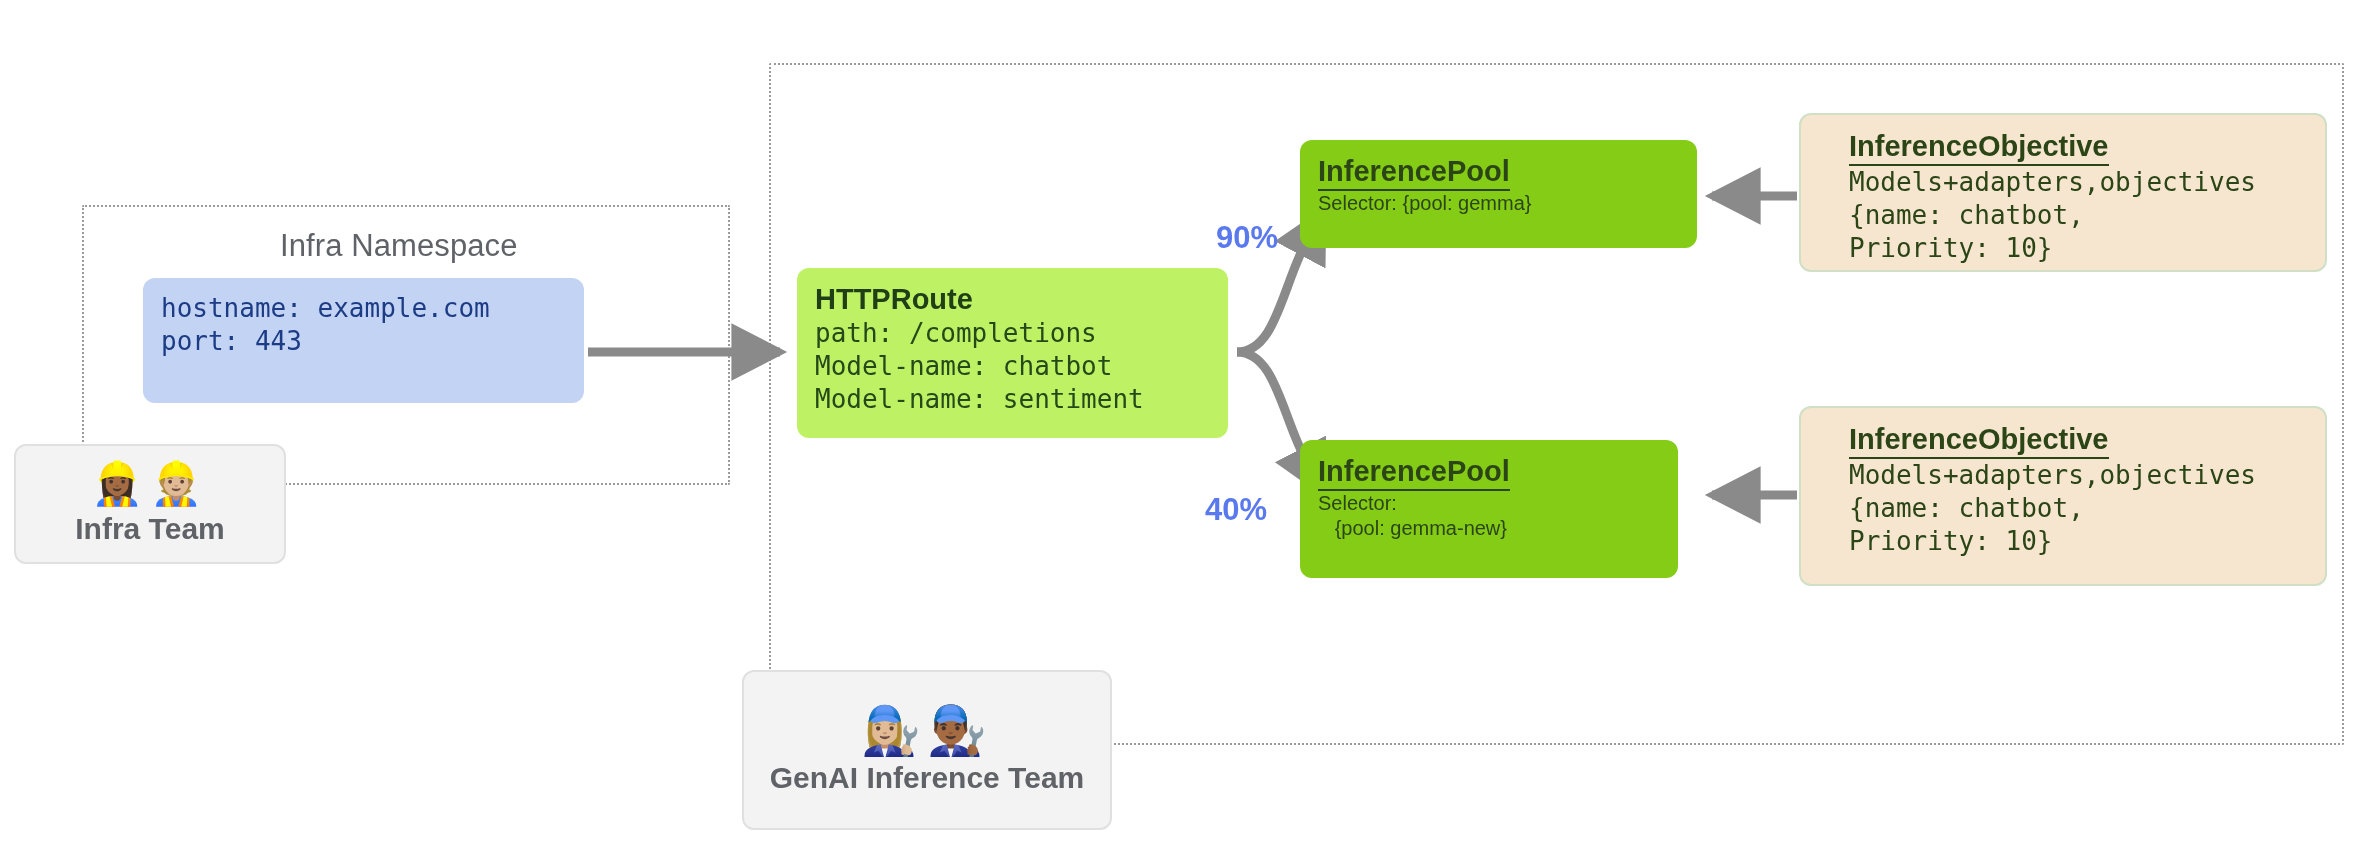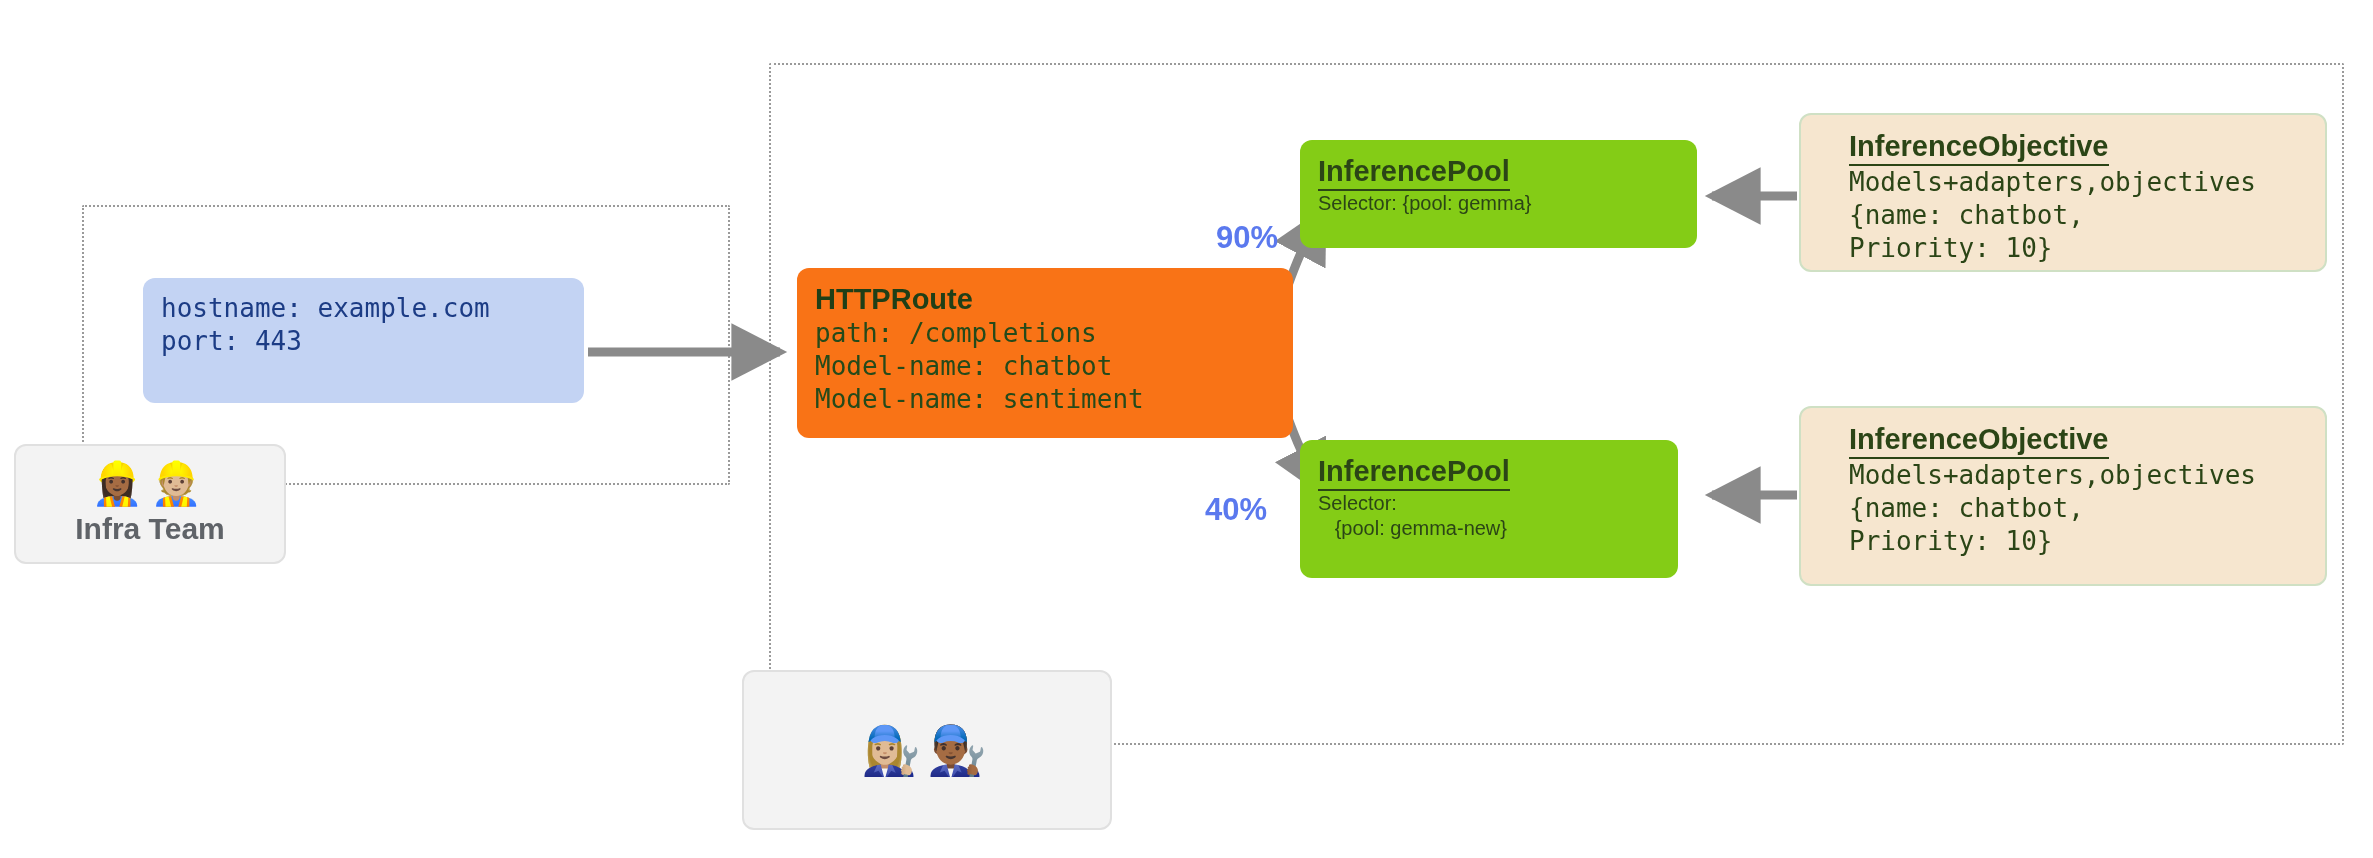--- a/index.html
+++ b/index.html
@@ -65,22 +65,22 @@
   #gateway {
     left: 143px; top: 278px; width: 441px; height: 125px;
     background: #c3d3f3;
     color: #18377f;
   }
   #gateway .title { color: #18377f; }
   #gateway .body  { color: #1c3c85; }
 
   
   #httproute {
-    left: 797px; top: 268px; width: 496px; height: 170px;
-    background: #f97316;
+    left: 797px; top: 268px; width: 431px; height: 170px;
+    background: #bef264;
     color: #1c3d15;
   }
   #httproute .title { color: #203f17; }
   #httproute .body  { color: #254a1a; }
 
   
   .pool {
     background: #84cc16;
     color: #2b4516;
   }
@@ -163,20 +163,21 @@
   }
 </style>
 </head>
 <body>
 
 <div id="canvas">
 
   <div class="ns-box" id="infra-ns"></div>
   <div class="ns-box" id="genai-ns"></div>
 
+  <div class="ns-title" id="infra-ns-title">Infra Namespace</div>
 
   <svg class="edges" viewBox="0 0 2373 858">
     <defs>
       <marker id="arrowhead" markerWidth="7" markerHeight="7" refX="5.4" refY="3.5" orient="auto" markerUnits="strokeWidth">
         <path d="M0,0.3 L6.2,3.5 L0,6.7 z" fill="#8a8a8a"></path>
       </marker>
     </defs>
 
     <line x1="588" y1="352" x2="780" y2="352" stroke="#8a8a8a" stroke-width="9" marker-end="url(#arrowhead)"></line>
 
@@ -229,15 +230,16 @@
   <div class="pct" id="pct-90">90%</div>
   <div class="pct" id="pct-10">40%</div>
 
   <div class="team" id="infra-team">
     <div class="faces">👷🏾‍♀️👷🏼</div>
     <div class="team-label">Infra Team</div>
   </div>
 
   <div class="team" id="genai-team">
     <div class="faces">👩🏼‍🔧👨🏾‍🔧</div>
+    <div class="team-label">GenAI Inference Team</div>
   </div>
 
 </div>
 
 </body></html>

